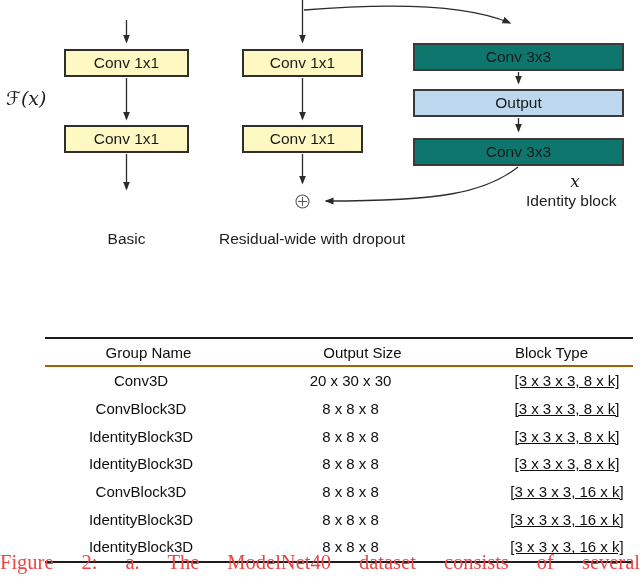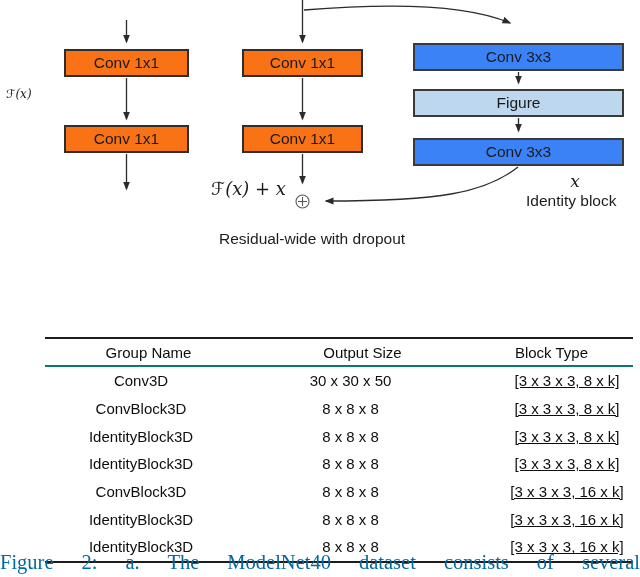--- a/index.html
+++ b/index.html
@@ -19,40 +19,40 @@
   .nbox {
     position: absolute;
     box-sizing: border-box;
     display: flex;
     align-items: center;
     justify-content: center;
     font-size: 15.5px;
     color: #1a1a1a;
     height: 28px;
     border: 2px solid #2e2e2e;
-    background: #f97316;
-  }
-  .nbox.green { background: #3b82f6; border-color: #3a3a3a; }
+    background: #fef9c3;
+  }
+  .nbox.green { background: #0f766e; border-color: #3a3a3a; }
   .nbox.blue  { background: #bdd7ee; border-color: #3a3a3a; }
 
   #box-l1 { left: 64px;  top: 49px;  width: 125px; }
   #box-l2 { left: 64px;  top: 125px; width: 125px; }
   #box-m1 { left: 242px; top: 49px;  width: 121px; }
   #box-m2 { left: 242px; top: 125px; width: 121px; }
   #box-r1 { left: 413px; top: 43px;  width: 211px; }
   #box-r2 { left: 413px; top: 89px;  width: 211px; }
   #box-r3 { left: 413px; top: 138px; width: 211px; }
 
   .mathlabel {
     position: absolute;
     font-family: "DejaVu Serif", "DejaVu Sans", serif;
     font-style: italic;
     color: #1a1a1a;
   }
-  #fx-label      { left: 6px;   top: 87px;  font-size: 12px; }
+  #fx-label      { left: 6px;   top: 87px;  font-size: 19px; }
   #fxplusx-label { left: 211px; top: 178px; font-size: 18px; }
   #x-label       { left: 562px; top: 171px; width: 26px; text-align: center; font-size: 17px; }
 
   .dlabel { position: absolute; font-size: 15.5px; color: #1c1c1c; }
   #basic-label    { left: 64px;  top: 230px; width: 125px; text-align: center; }
   #residual-label { left: 219px; top: 230px; }
   #identity-label { left: 526px; top: 192px; }
 
   
   #group-table {
@@ -62,39 +62,39 @@
     border-collapse: collapse;
     table-layout: fixed;
     font-size: 15px;
     color: #0e0e0e;
   }
   #group-table th {
     font-weight: normal;
     text-align: center;
     height: 24px;
     border-top: 2px solid #1c1c1c;
-    border-bottom: 2px solid #0f766e;
+    border-bottom: 2px solid #a16207;
   }
   #group-table th.c0 { padding-left: 18px; }
   #group-table th.c1 { padding-left: 46px; }
   #group-table th.c2 { padding-left: 26px; margin-top: 36px; }
   #group-table td { height: 25.7px; white-space: nowrap; overflow: hidden; text-align: center; }
   #group-table td.c0 { padding-left: 3px; }
   #group-table td.c1 { padding-left: 22px; }
   #group-table td.c2 { padding-left: 57px; text-decoration: underline; }
   #group-table tbody tr:last-child td { border-bottom: 2px solid #1c1c1c; }
 
   
   #figure-caption {
     position: absolute;
     left: 0; top: 551px;
     width: 640px;
     font-family: "Liberation Serif", serif;
     font-size: 20.5px;
-    color: #0369a1;
+    color: #ef4444;
     text-align: justify;
     text-align-last: justify;
     white-space: normal;
   }
 </style>
 </head>
 <body>
 
 <div id="page">
 
@@ -125,48 +125,48 @@
       </g>
     </svg>
 
     <div class="nbox" id="box-l1">Conv 1x1</div>
     <div class="nbox" id="box-l2">Conv 1x1</div>
 
     <div class="nbox" id="box-m1">Conv 1x1</div>
     <div class="nbox" id="box-m2">Conv 1x1</div>
 
     <div class="nbox green" id="box-r1">Conv 3x3</div>
-    <div class="nbox blue" id="box-r2">Figure</div>
+    <div class="nbox blue" id="box-r2">Output</div>
     <div class="nbox green" id="box-r3">Conv 3x3</div>
 
     <div class="mathlabel" id="fx-label">ℱ(x)</div>
-    <div class="mathlabel" id="fxplusx-label">ℱ(x) + x</div>
     <div class="mathlabel" id="x-label">x</div>
 
+    <div class="dlabel" id="basic-label">Basic</div>
     <div class="dlabel" id="identity-label">Identity block</div>
     <div class="dlabel" id="residual-label">Residual-wide with dropout</div>
   </div>
 
   <table id="group-table">
     <colgroup>
       <col style="width:190px">
         <col style="width:210px">
         <col style="width:188px">
     </colgroup>
     <thead>
       <tr>
         <th class="c0">Group Name</th>
         <th class="c1">Output Size</th>
         <th class="c2">Block Type</th>
       </tr>
     </thead>
     <tbody>
         <tr>
           <td class="c0">Conv3D</td>
-          <td class="c1">30 x 30 x 50</td>
+          <td class="c1">20 x 30 x 30</td>
           <td class="c2">[3 x 3 x 3, 8 x k]</td>
         </tr>
         <tr>
           <td class="c0">ConvBlock3D</td>
           <td class="c1">8 x 8 x 8</td>
           <td class="c2">[3 x 3 x 3, 8 x k]</td>
         </tr>
         <tr>
           <td class="c0">IdentityBlock3D</td>
           <td class="c1">8 x 8 x 8</td>

